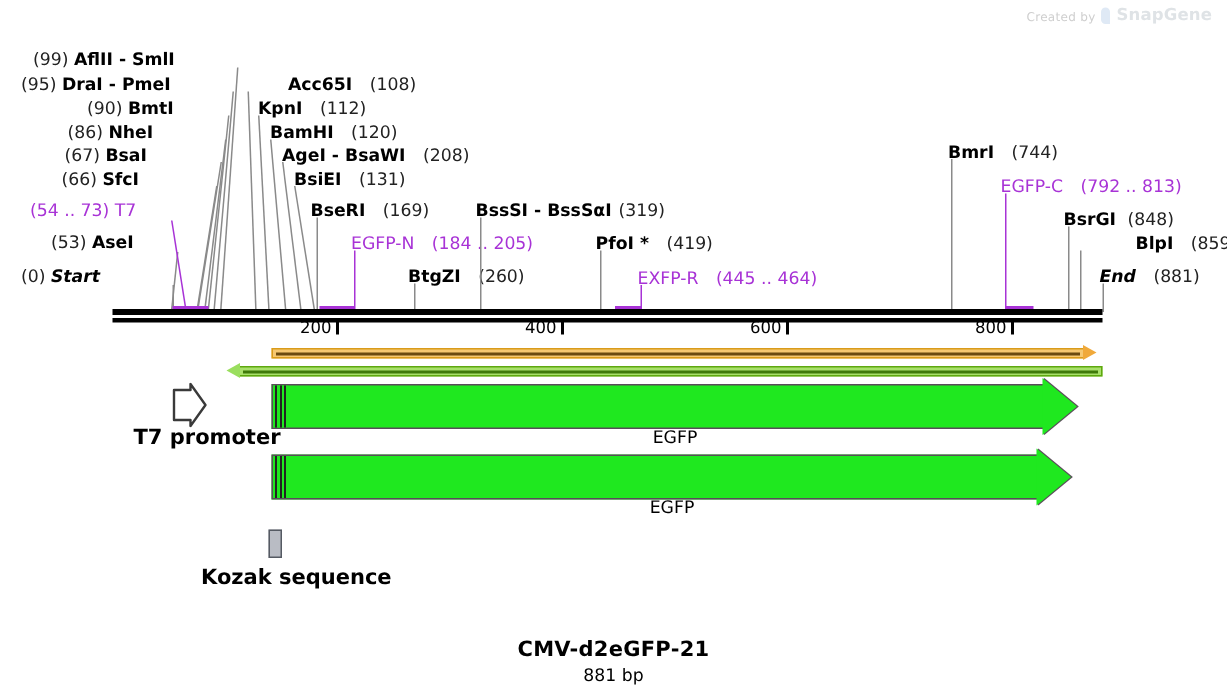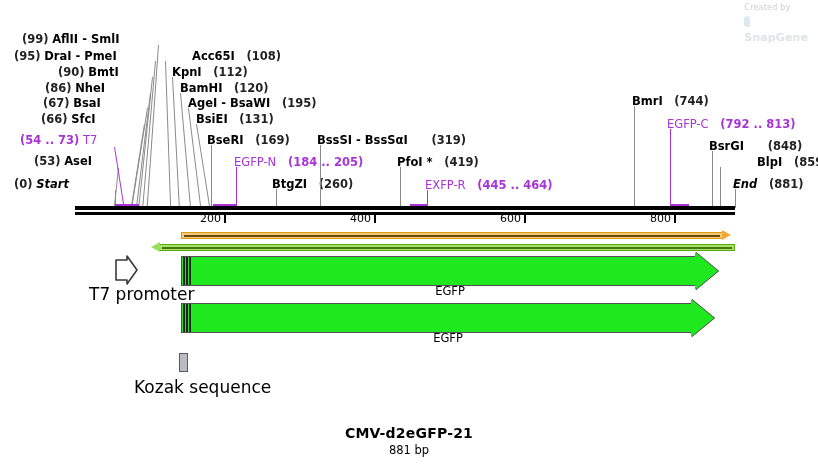--- a/index.html
+++ b/index.html
@@ -4,30 +4,30 @@
 <style>
   html,body{margin:0;padding:0;}
   body{
     width:818px;height:466px;background:#ffffff;
     font-family:"DejaVu Sans","Liberation Sans",sans-serif;
     position:relative;overflow:hidden;
   }
   .abs{position:absolute;}
 
   
-  #watermark{top:3px;right:10px;display:flex;align-items:flex-start;gap:4px;flex-direction:column;}
+  #watermark{top:3px;right:10px;display:flex;align-items:flex-end;gap:4px;}
   #watermark .wm-txt{font-size:8px;color:#cfcfcf;letter-spacing:.2px;}
   #watermark .wm-brand{font-size:11px;color:#dfe3e6;font-weight:600;letter-spacing:.1px;}
   #watermark .wm-logo{width:6px;height:11px;background:#dfe9f5;
       border-radius:3px 3px 0 3px;display:inline-block;}
 
   
   .lbl{white-space:nowrap;font-size:11.5px;color:#000;}
   .enz{font-weight:bold;}
-  .pos{color:#222;font-weight:bold;}
+  .pos{color:#222;font-weight:normal;}
   .primer{color:#a833d6;font-weight:normal;}
   .primer .pos{color:#a833d6;}
   .startend{font-weight:bold;font-style:italic;}
 
   
   .leader{position:absolute;background:#8a8a8a;width:1px;transform-origin:top center;}
   .leader.p{background:#a833d6;}
 
   
   #ruler-top{left:75px;top:206px;width:660px;height:4px;background:#000;}
@@ -59,21 +59,21 @@
       border-top:19px solid transparent;border-bottom:19px solid transparent;
       border-left:23px solid #1fe81f;
       filter:drop-shadow(1px 0 0 #5a4b5a);}
   .gene .tipstroke{position:absolute;right:0;top:-4px;width:0;height:0;
       border-top:19px solid transparent;border-bottom:19px solid transparent;
       border-left:23px solid #5a4b5a;}
   .genelabel{position:absolute;font-size:11.5px;color:#000;text-align:center;}
 
   
   #t7-arrow{left:113px;top:255px;}
-  .featlabel{position:absolute;font-size:17px;color:#000;white-space:nowrap;}
+  .featlabel{position:absolute;font-size:14px;color:#000;white-space:nowrap;font-weight:bold;}
 
   
   #kozak-box{left:179px;top:353px;width:9px;height:19px;background:#b9bcc4;border:1.5px solid #555a63;box-sizing:border-box;}
 
   
   #map-title{left:0;top:425px;width:818px;text-align:center;font-size:14px;font-weight:bold;color:#000;letter-spacing:.2px;}
   #map-size{left:0;top:443px;width:818px;text-align:center;font-size:11.5px;color:#000;}
 </style>
 </head>
 <body>
@@ -128,63 +128,63 @@
 <div class="abs lbl" style="left:172px;top:65px;">
   <span class="enz">KpnI</span>
   <span class="pos" style="margin-left:8px;">(112)</span>
 </div>
 <div class="abs lbl" style="left:180px;top:81px;">
   <span class="enz">BamHI</span>
   <span class="pos" style="margin-left:8px;">(120)</span>
 </div>
 <div class="abs lbl" style="left:188px;top:96px;">
   <span class="enz">AgeI  -  BsaWI</span>
-  <span class="pos" style="margin-left:8px;">(195)</span>
+  <span class="pos" style="margin-left:8px;">(208)</span>
 </div>
 <div class="abs lbl" style="left:196px;top:112px;">
   <span class="enz">BsiEI</span>
   <span class="pos" style="margin-left:8px;">(131)</span>
 </div>
 
 <div class="abs lbl" style="left:207px;top:133px;">
   <span class="enz">BseRI</span>
   <span class="pos" style="margin-left:8px;">(169)</span>
 </div>
 <div class="abs lbl primer" style="left:234px;top:155px;">
   <span>EGFP-N</span>
   <span class="pos" style="margin-left:8px;">(184 .. 205)</span>
 </div>
 <div class="abs lbl" style="left:272px;top:177px;">
   <span class="enz">BtgZI</span>
   <span class="pos" style="margin-left:8px;">(260)</span>
 </div>
 <div class="abs lbl" style="left:317px;top:133px;">
   <span class="enz">BssSI  -  BssSαI</span>
-  <span class="pos" style="margin-left:20px;">(319)</span>
+  <span class="pos" style="margin-left:1px;">(319)</span>
 </div>
 <div class="abs lbl" style="left:397px;top:155px;">
   <span class="enz">PfoI *</span>
   <span class="pos" style="margin-left:8px;">(419)</span>
 </div>
 <div class="abs lbl primer" style="left:425px;top:178px;">
   <span>EXFP-R</span>
   <span class="pos" style="margin-left:8px;">(445 .. 464)</span>
 </div>
 
 <div class="abs lbl" style="left:632px;top:94px;">
   <span class="enz">BmrI</span>
   <span class="pos" style="margin-left:8px;">(744)</span>
 </div>
 <div class="abs lbl primer" style="left:667px;top:117px;">
   <span>EGFP-C</span>
   <span class="pos" style="margin-left:8px;">(792 .. 813)</span>
 </div>
 <div class="abs lbl" style="left:709px;top:139px;">
   <span class="enz">BsrGI</span>
-  <span class="pos" style="margin-left:20px;">(848)</span>
+  <span class="pos" style="margin-left:4px;">(848)</span>
 </div>
 <div class="abs lbl" style="left:717px;top:155px;margin-left:40px;">
   <span class="enz">BlpI</span>
   <span class="pos" style="margin-left:8px;">(859)</span>
 </div>
 <div class="abs lbl" style="left:733px;top:177px;">
   <span class="startend">End</span>
   <span class="pos" style="margin-left:8px;">(881)</span>
 </div>
 

